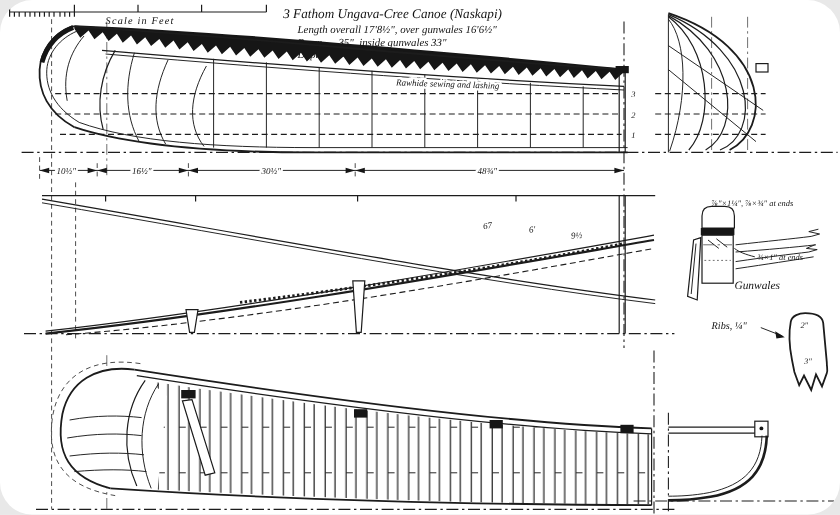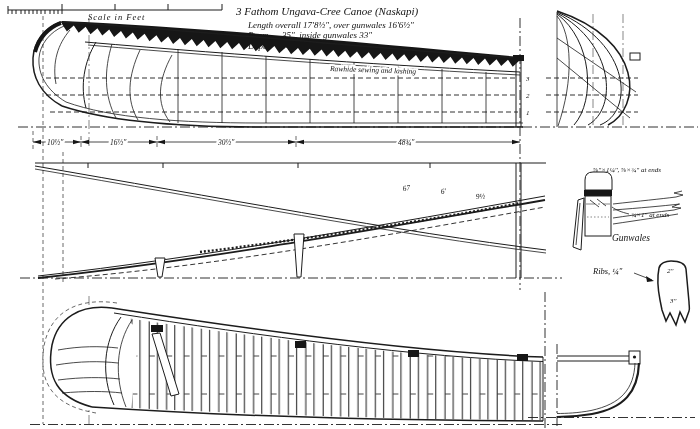--- a/index.html
+++ b/index.html
@@ -1,17 +1,17 @@
 <!DOCTYPE html>
 <html><head>
 <meta charset="utf-8">
 <style>
   html,body{margin:0;padding:0;background:#e8e8e8;}
   #stage{width:700px;height:429px;background:#ffffff;position:relative;overflow:hidden;
-         font-family:"Liberation Serif", serif;}
+         font-family:"Liberation Serif", serif;border-radius:27px;}
   svg{display:block;}
   .ln{stroke:#1c1c1c;fill:none;stroke-width:1;}
   .ln08{stroke:#1c1c1c;fill:none;stroke-width:.8;}
   .ln15{stroke:#1c1c1c;fill:none;stroke-width:1.5;}
   .ln2{stroke:#1c1c1c;fill:none;stroke-width:2.2;}
   .dash{stroke:#1c1c1c;fill:none;stroke-width:.9;stroke-dasharray:5,3;}
   .dashf{stroke:#444;fill:none;stroke-width:.8;stroke-dasharray:4,3;}
   .dashdot{stroke:#1c1c1c;fill:none;stroke-width:.9;stroke-dasharray:10,3,2,3;}
   .dashdotf{stroke:#555;fill:none;stroke-width:.7;stroke-dasharray:9,3,2,3;}
   .blk{fill:#161616;stroke:none;}

